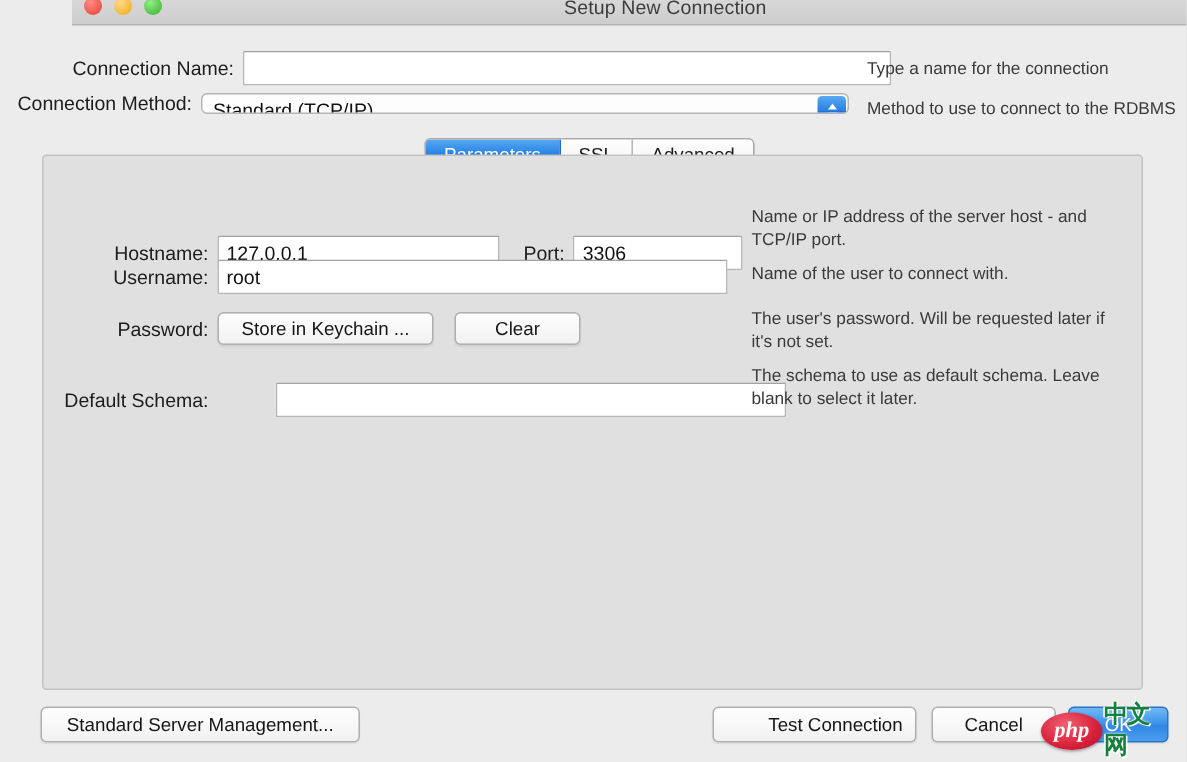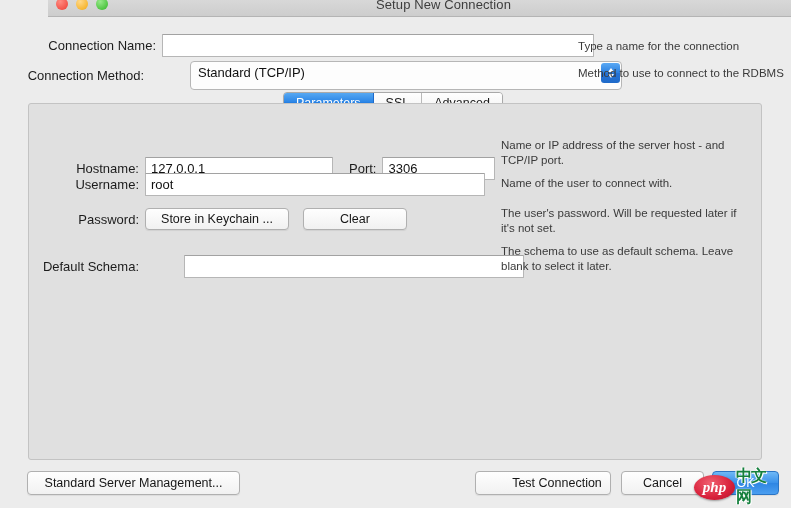--- a/index.html
+++ b/index.html
@@ -63,21 +63,21 @@
     letter-spacing: 0.1px;
   }
 
   
   .toprow {
     position: absolute;
     display: flex;
     align-items: center;
   }
   .row-name   { left: 0;  top: 34px; padding-left: 28px; }
-  .row-method { left: 16px;  top: 61px; gap: 40px; }
+  .row-method { left: 0;  top: 61px; }
 
   .field-label {
     width: 134px;
     text-align: right;
     padding-right: 6px;
     font-size: 13px;
     color: #1c1c1c;
     box-sizing: border-box;
   }
 
@@ -91,21 +91,21 @@
     color: #111;
     padding: 0 5px;
     line-height: 21px;
     border-radius: 1px;
   }
   .input-connname { width: 432px; }
 
   .combo {
     position: relative;
     width: 432px;
-    height: 29px;
+    height: 14px;
     background: #fdfdfd;
     border: 1px solid #b6b6b6;
     border-radius: 4px;
     box-sizing: border-box;
     font-size: 13px;
     color: #111;
     line-height: 22px;
     padding-left: 7px;
     overflow: hidden;
   }
@@ -221,21 +221,21 @@
     border-radius: 4px;
     height: 22px;
     display: flex;
     align-items: center;
     justify-content: center;
     box-sizing: border-box;
     box-shadow: 0 1px 1px rgba(0,0,0,0.07);
     padding: 0 10px;
   }
   .btn-keychain { width: 144px; }
-  .btn-clear    { width: 104px; margin-left: 14px; }
+  .btn-clear    { width: 84px; margin-left: 14px; }
 
   .phint {
     position: absolute;
     font-size: 11.5px;
     color: #3a3a3a;
     line-height: 15px;
     width: 252px;
   }
   .phint-host   { left: 472px; top: 34px; }
   .phint-user   { left: 472px; top: 72px; }

